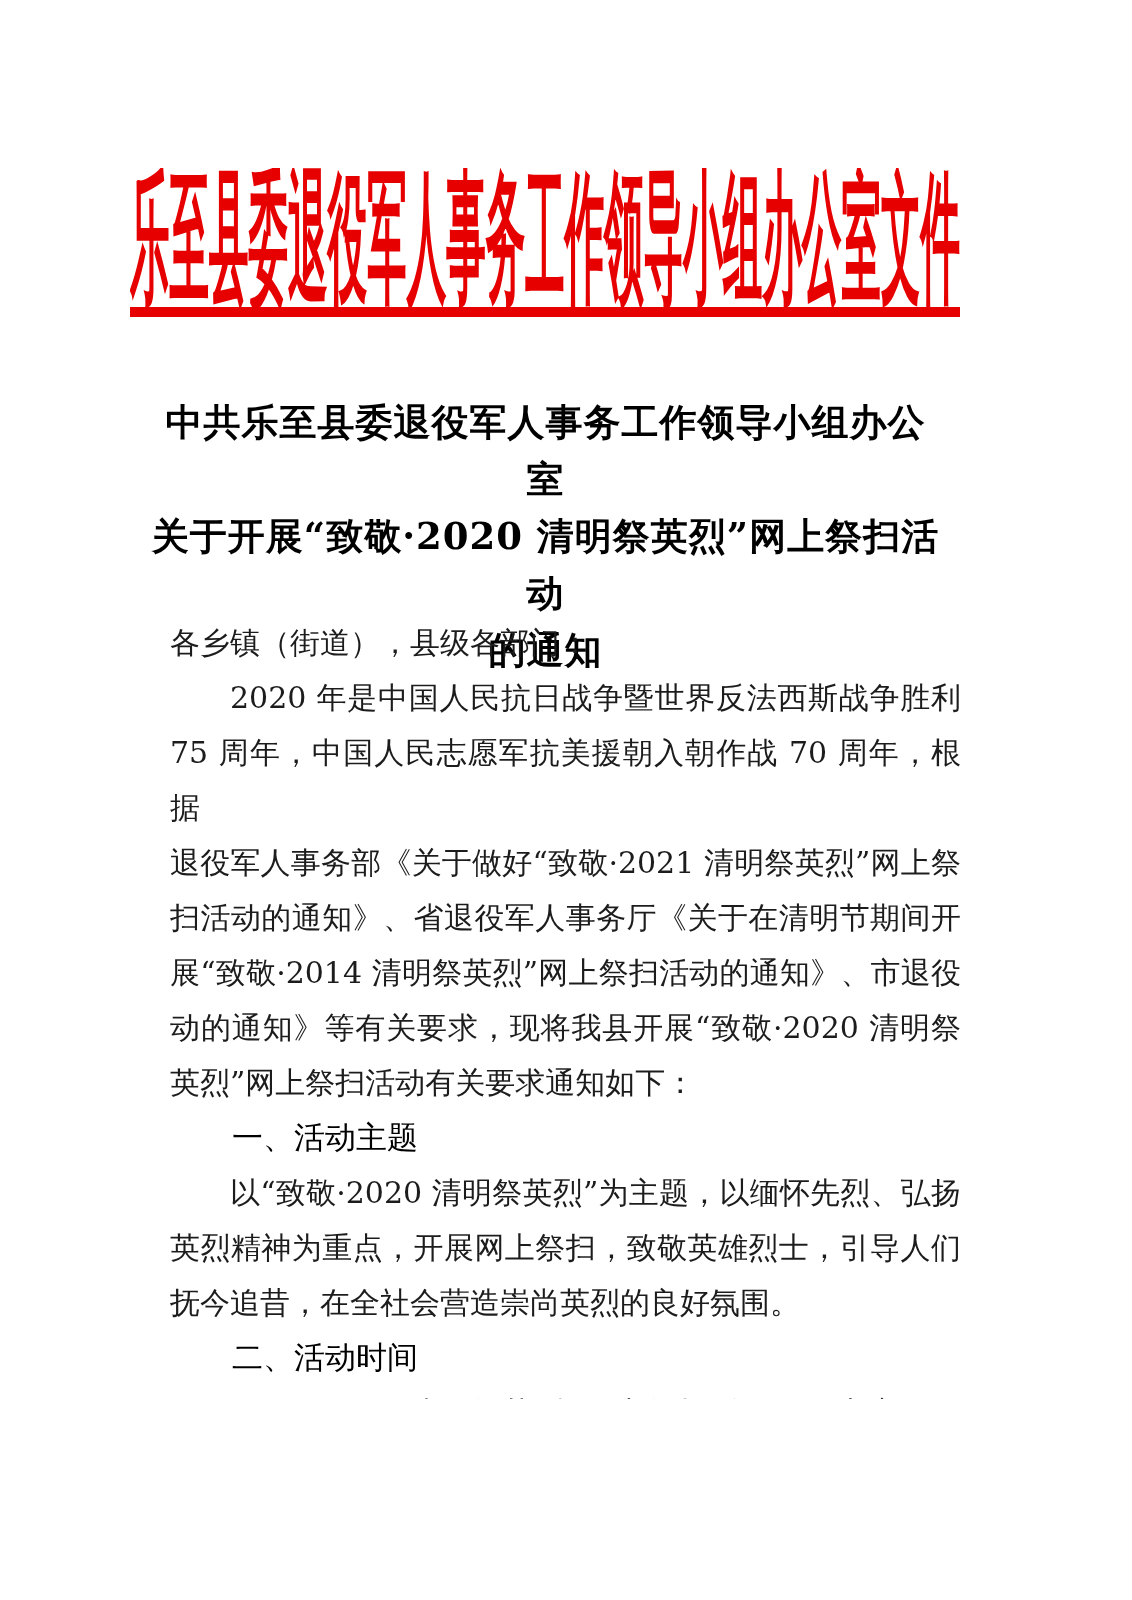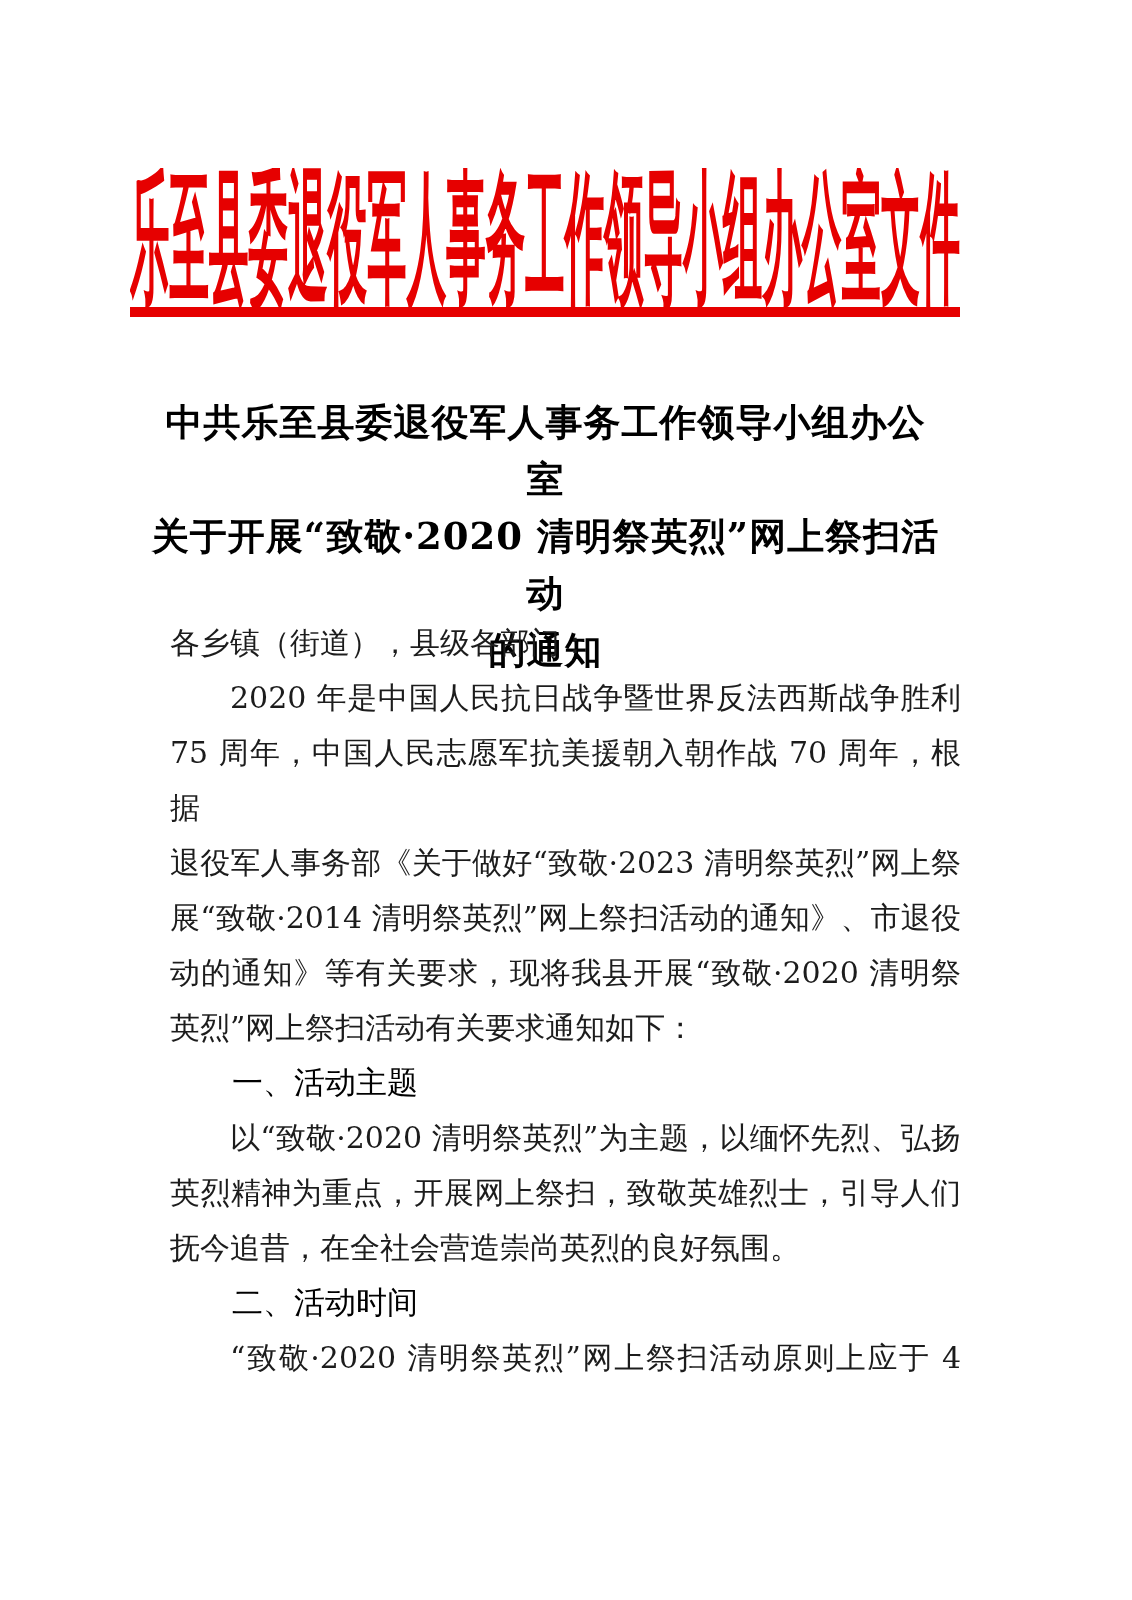--- a/index.html
+++ b/index.html
@@ -108,21 +108,22 @@
   <div class="doc-title">
     <div>中共乐至县委退役军人事务工作领导小组办公室</div>
     <div>关于开展“致敬·2020 清明祭英烈”网上祭扫活动</div>
     <div>的通知</div>
   </div>
 
   <div class="body-col">
     <div class="line">各乡镇（街道），县级各部门：</div>
     <div class="line justify indent">2020 年是中国人民抗日战争暨世界反法西斯战争胜利</div>
     <div class="line justify">75 周年，中国人民志愿军抗美援朝入朝作战 70 周年，根据</div>
-    <div class="line justify">退役军人事务部《关于做好“致敬·2023 清明祭英烈”网上祭</div>
+    <div class="line justify">退役军人事务部《关于做好“致敬·2021 清明祭英烈”网上祭</div>
+    <div class="line justify">扫活动的通知》、省退役军人事务厅《关于在清明节期间开</div>
     <div class="line justify">展“致敬·2014 清明祭英烈”网上祭扫活动的通知》、市退役</div>
     <div class="line justify">动的通知》等有关要求，现将我县开展“致敬·2020 清明祭</div>
     <div class="line">英烈”网上祭扫活动有关要求通知如下：</div>
     <div class="line heading">一、活动主题</div>
     <div class="line justify indent">以“致敬·2020 清明祭英烈”为主题，以缅怀先烈、弘扬</div>
     <div class="line justify">英烈精神为重点，开展网上祭扫，致敬英雄烈士，引导人们</div>
     <div class="line">抚今追昔，在全社会营造崇尚英烈的良好氛围。</div>
     <div class="line heading">二、活动时间</div>
     <div class="line justify indent">“致敬·2020 清明祭英烈”网上祭扫活动原则上应于 4 月</div>
   </div>

